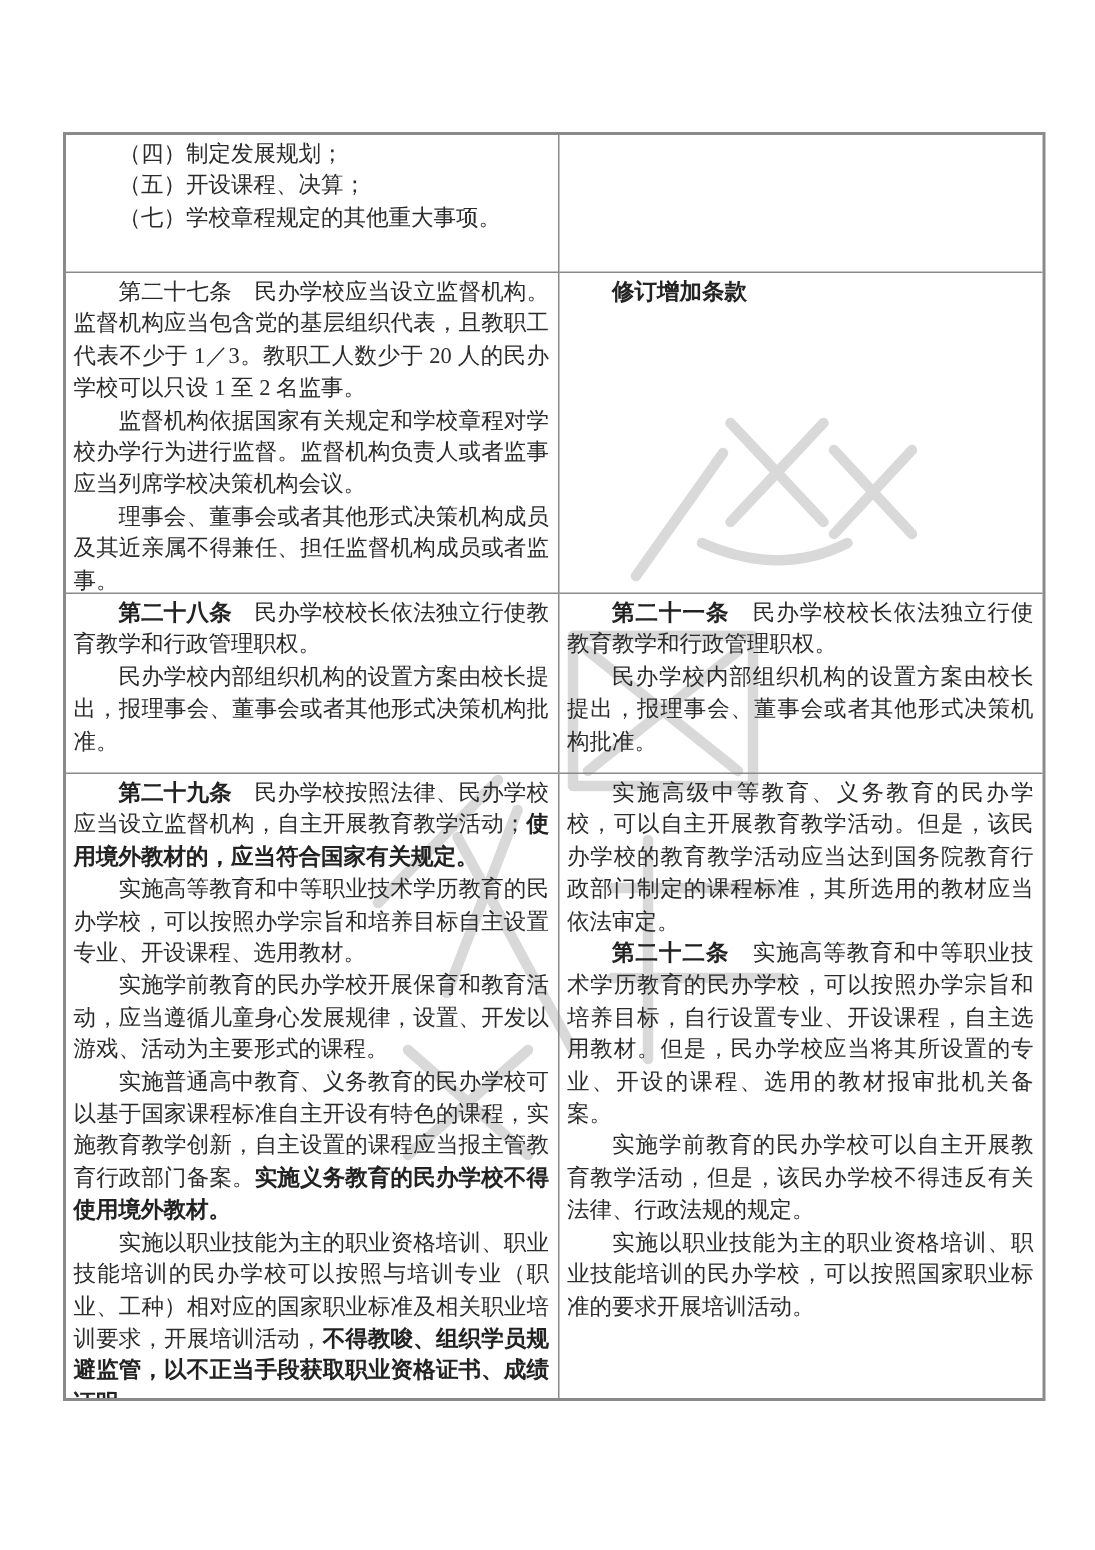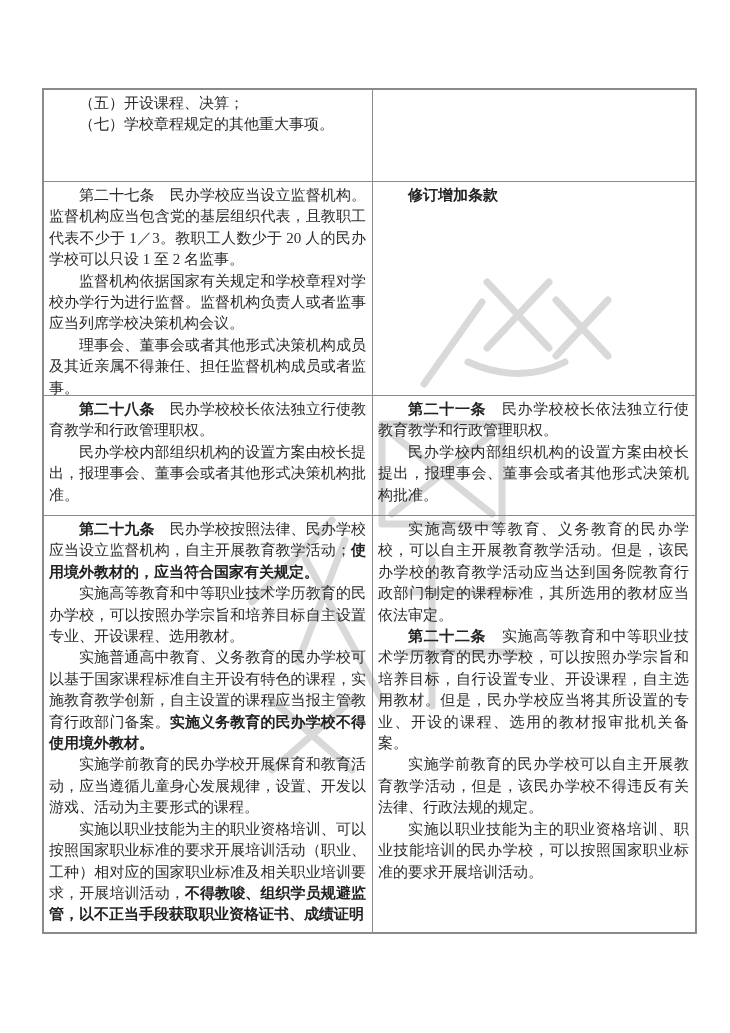--- a/index.html
+++ b/index.html
@@ -49,20 +49,21 @@
       <path d="M432 560 L432 706"></path>
       <path d="M408 592 L522 592 M408 652 L522 652"></path>
       <path d="M252 602 L332 520"></path>
       <path d="M272 700 L352 770 M352 700 L272 770"></path>
     </g>
   </svg>
 
   <div class="doc-table">
 
     <div class="cell left-col rb">
+        <p><span>（四）制定发展规划；</span></p>
         <p><span>（五）开设课程、决算；</span></p>
         <p><span>（七）学校章程规定的其他重大事项。</span></p>
       </div>
     <div class="cell rb"></div>
 
     <div class="cell left-col rb">
         <p><span>第二十七条　民办学校应当设立监督机构。监督机构应当包含党的基层组织代表，且教职工代表不少于 1／3。教职工人数少于 20 人的民办学校可以只设 1 至 2 名监事。</span></p>
         <p><span>监督机构依据国家有关规定和学校章程对学校办学行为进行监督。监督机构负责人或者监事应当列席学校决策机构会议。</span></p>
         <p><span>理事会、董事会或者其他形式决策机构成员及其近亲属不得兼任、担任监督机构成员或者监事。</span></p>
       </div>
@@ -75,23 +76,23 @@
         <p><span>民办学校内部组织机构的设置方案由校长提出，报理事会、董事会或者其他形式决策机构批准。</span></p>
       </div>
     <div class="cell rb">
         <p><span class="b">第二十一条</span><span>　民办学校校长依法独立行使教育教学和行政管理职权。</span></p>
         <p><span>民办学校内部组织机构的设置方案由校长提出，报理事会、董事会或者其他形式决策机构批准。</span></p>
       </div>
 
     <div class="cell left-col">
         <p><span class="b">第二十九条</span><span>　民办学校按照法律、民办学校应当设立监督机构，自主开展教育教学活动；</span><span class="b">使用境外教材的，应当符合国家有关规定。</span></p>
         <p><span>实施高等教育和中等职业技术学历教育的民办学校，可以按照办学宗旨和培养目标自主设置专业、开设课程、选用教材。</span></p>
+        <p><span>实施学前教育的民办学校开展保育和教育活动，应当遵循儿童身心发展规律，设置、开发以游戏、活动为主要形式的课程。</span></p>
         <p><span>实施普通高中教育、义务教育的民办学校可以基于国家课程标准自主开设有特色的课程，实施教育教学创新，自主设置的课程应当报主管教育行政部门备案。</span><span class="b">实施义务教育的民办学校不得使用境外教材。</span></p>
-        <p><span>实施学前教育的民办学校开展保育和教育活动，应当遵循儿童身心发展规律，设置、开发以游戏、活动为主要形式的课程。</span></p>
-        <p><span>实施以职业技能为主的职业资格培训、可以按照国家职业标准的要求开展培训活动（职业、工种）相对应的国家职业标准及相关职业培训要求，开展培训活动，</span><span class="b">不得教唆、组织学员规避监管，以不正当手段获取职业资格证书、成绩证明</span></p>
+        <p><span>实施以职业技能为主的职业资格培训、职业技能培训的民办学校可以按照与培训专业（职业、工种）相对应的国家职业标准及相关职业培训要求，开展培训活动，</span><span class="b">不得教唆、组织学员规避监管，以不正当手段获取职业资格证书、成绩证明</span></p>
       </div>
     <div class="cell">
         <p><span>实施高级中等教育、义务教育的民办学校，可以自主开展教育教学活动。但是，该民办学校的教育教学活动应当达到国务院教育行政部门制定的课程标准，其所选用的教材应当依法审定。</span></p>
         <p><span class="b">第二十二条</span><span>　实施高等教育和中等职业技术学历教育的民办学校，可以按照办学宗旨和培养目标，自行设置专业、开设课程，自主选用教材。但是，民办学校应当将其所设置的专业、开设的课程、选用的教材报审批机关备案。</span></p>
         <p><span>实施学前教育的民办学校可以自主开展教育教学活动，但是，该民办学校不得违反有关法律、行政法规的规定。</span></p>
         <p><span>实施以职业技能为主的职业资格培训、职业技能培训的民办学校，可以按照国家职业标准的要求开展培训活动。</span></p>
       </div>
 
   </div>
 </div>

